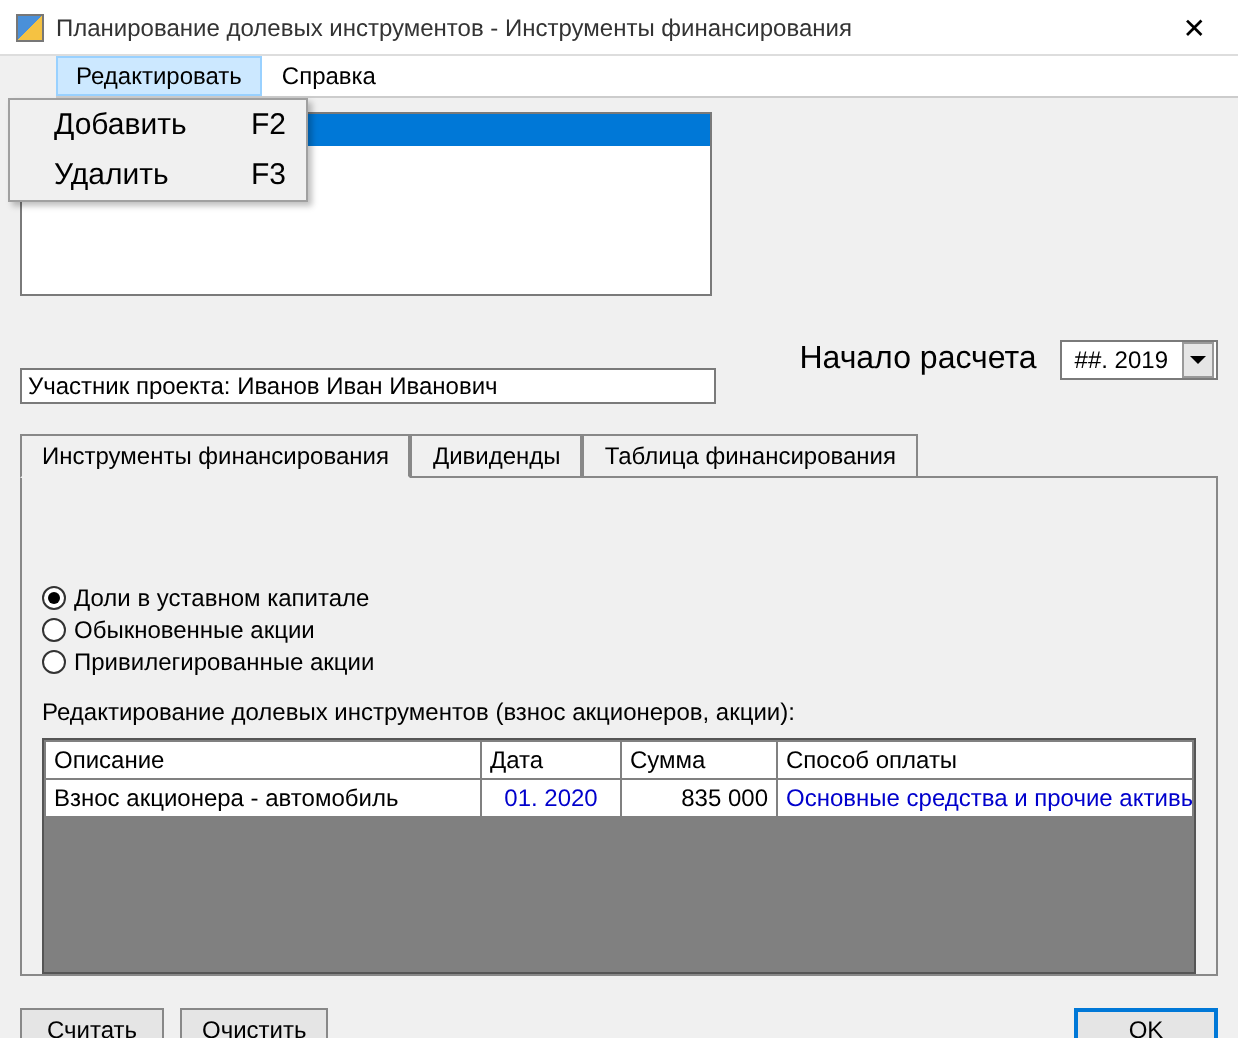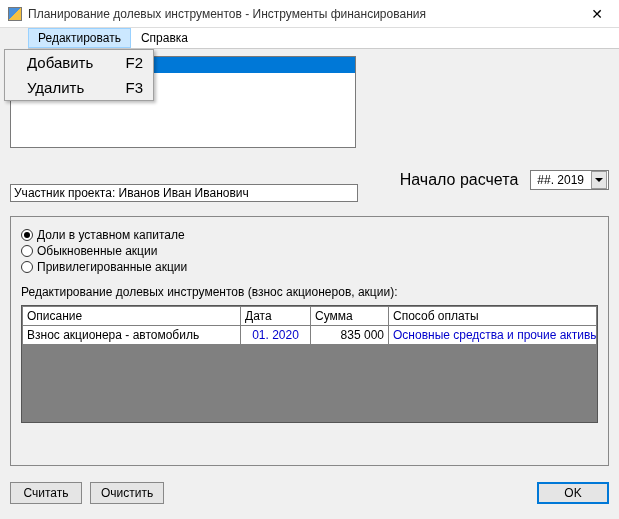--- a/index.html
+++ b/index.html
@@ -149,21 +149,21 @@
     z-index: 2;
     top: 1px;
   }
   .tabpanel {
     border: 1px solid #888;
     background: #f0f0f0;
     padding: 10px;
     height: 250px;
     position: relative;
   }
-  .radio-group { margin-bottom: 10px; }
+  .radio-group { margin-bottom: 10px; margin-top: 42px; }
   .radio-row {
     display: flex;
     align-items: center;
     font-size: 12px;
     padding: 1px 0;
     gap: 4px;
   }
   .radio {
     width: 12px;
     height: 12px;
@@ -272,20 +272,25 @@
     <div class="spacer"></div>
     <span class="calc-label">Начало расчета</span>
     <div class="calc-select">
       <span class="val">##. 2019</span>
       <span class="arrow">
           <span class="chevron-down"></span>
         </span>
     </div>
   </div>
 
+  <div class="tabs">
+    <div class="tab active">Инструменты финансирования</div>
+    <div class="tab">Дивиденды</div>
+    <div class="tab">Таблица финансирования</div>
+  </div>
 
   <div class="tabpanel">
     <div class="radio-group">
       <div class="radio-row">
         <span class="radio sel"></span>
         <span>Доли в уставном капитале</span>
       </div>
       <div class="radio-row">
         <span class="radio"></span>
         <span>Обыкновенные акции</span>

